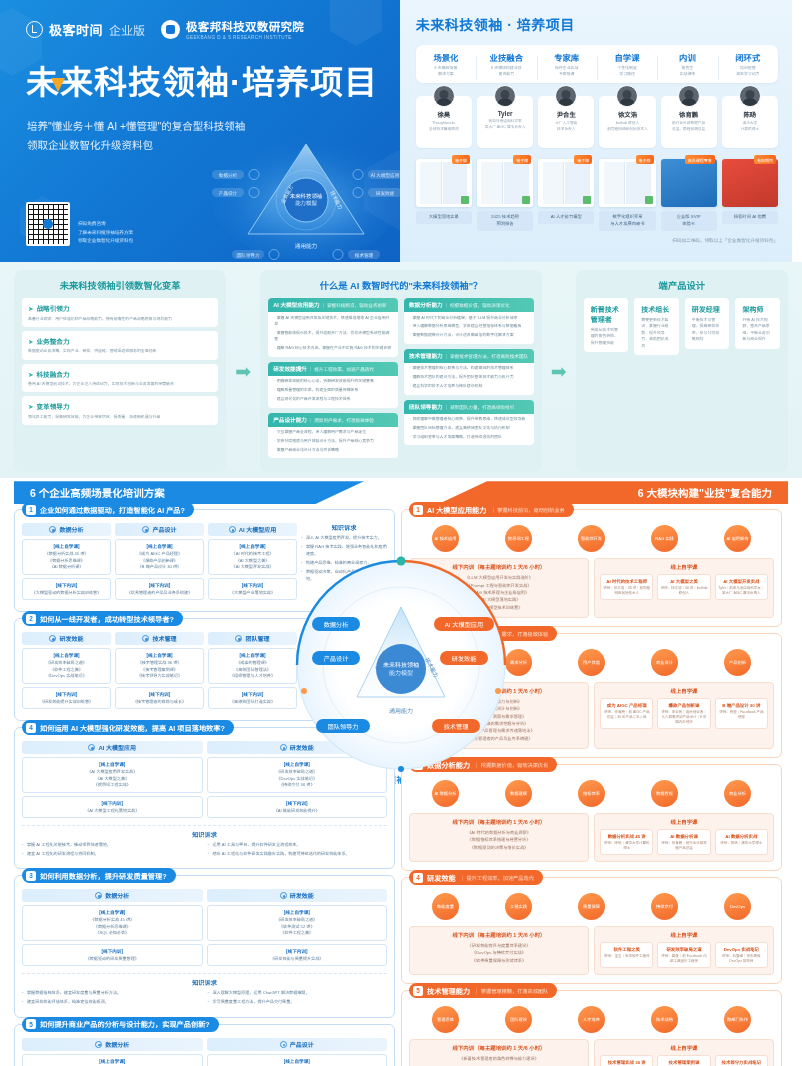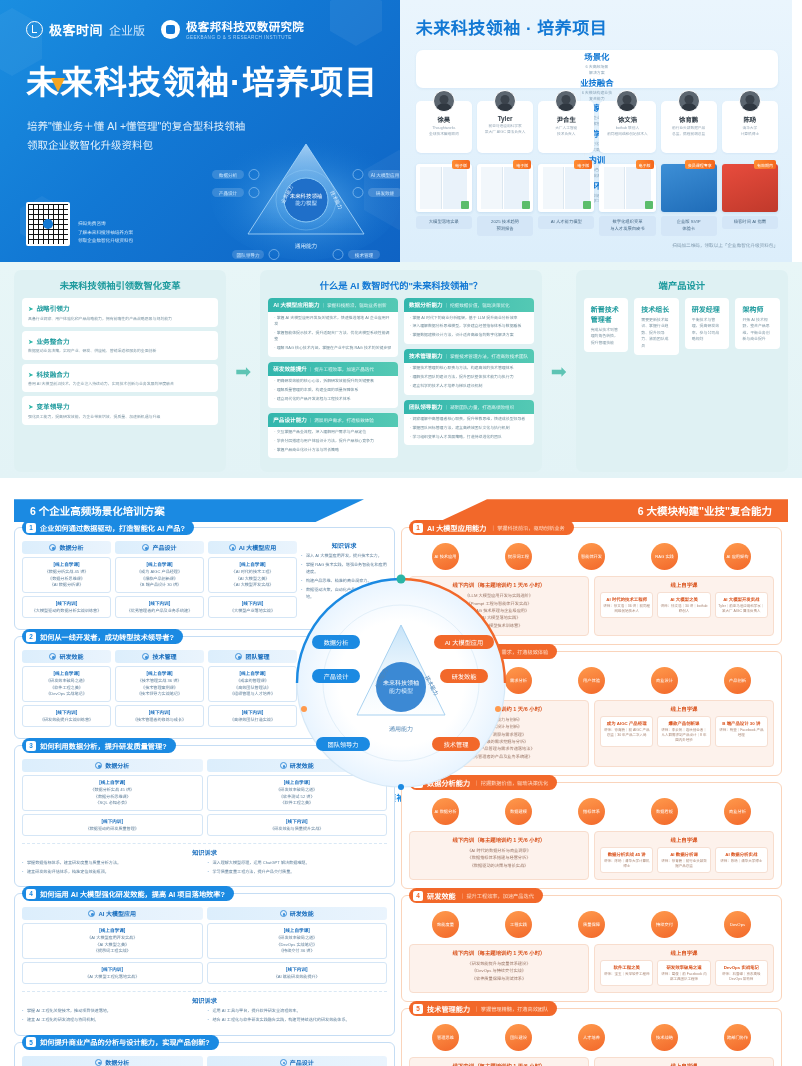--- a/index.html
+++ b/index.html
@@ -70,23 +70,23 @@
   .qr-grid::after{content:"";position:absolute;left:38%;top:38%;width:24%;height:24%;
     border-radius:50%;background:#1278d4;}
   .qr-txt{color:#d5e9fa;font-size:4.6px;line-height:1.9;}
 
   
   .hdr-diagram{position:absolute;right:-6px;bottom:-4px;width:200px;height:140px;z-index:2;}
 
   .hdr-right{ width:397px;height:262px;
     background:linear-gradient(180deg,#eaf5fd 0%,#dceefb 100%);
     padding:14px 14px 0 16px; position:relative; overflow:hidden;}
-  .hr-title{color:#1278d4;font-size:17px;font-weight:bold;letter-spacing:.5px;}
+  .hr-title{color:#1278d4;font-size:14px;font-weight:bold;letter-spacing:.5px;}
   .feat-bar{margin-top:11px;background:#fff;border-radius:7px;height:38px;
-    display:flex;align-items:center;box-shadow:0 1px 3px rgba(40,110,180,.08);flex-direction:column;}
+    display:flex;align-items:center;box-shadow:0 1px 3px rgba(40,110,180,.08);}
   .feat{flex:1;text-align:center;position:relative;}
   .feat + .feat::before{content:"";position:absolute;left:0;top:5px;height:24px;width:1px;background:#e3eef7;}
   .feat-t{color:#1278d4;font-size:8.4px;font-weight:bold;}
   .feat-d{color:#8aa4b8;font-size:3.9px;line-height:1.5;margin-top:2px;}
 
   .people{display:flex;gap:5px;margin-top:13px;}
   .person{flex:1;background:#fff;border-radius:5px;padding:14px 2px 6px;text-align:center;
     position:relative;box-shadow:0 1px 2px rgba(40,110,180,.07);height:52px;}
   .avatar{position:absolute;left:50%;top:-11px;transform:translateX(-50%);
     width:22px;height:22px;border-radius:50%;background:#5c6670;border:1.5px solid #fff;
@@ -132,21 +132,21 @@
     font-weight:bold;padding:3px 5px;}
   .cap-h .thin{font-weight:normal;opacity:.85;font-size:4.6px;}
   .cap-li{color:#6f8b99;font-size:3.9px;line-height:1.65;padding:2.5px 6px 0;}
   .ppl-card{background:#fff;border-radius:4px;padding:6px 7px;position:relative;overflow:hidden;}
   .ppl-t{color:#1f9b9e;font-size:7px;font-weight:bold;margin-bottom:3px;}
   .ppl-d{color:#8299a6;font-size:3.9px;line-height:1.65;}
   .arrow-mid{align-self:center;color:#5ec4b4;font-size:19px;padding:0 1px;}
 
   
   .main{position:relative;padding:0 14px;background:#fff;}
-  .bannerrow{display:flex;height:23px;margin-top:21px;position:relative;gap:40px;}
+  .bannerrow{display:flex;height:23px;margin-top:3px;position:relative;gap:40px;}
   .banner{height:23px;display:flex;align-items:center;color:#fff;font-size:10.5px;font-weight:bold;}
   .banner.left{width:370px;background:#1b8ae2;padding-left:16px;
     clip-path:polygon(0 0,100% 0,86% 100%,0 100%);}
   .banner.right{width:370px;background:#f2682a;margin-left:34px;justify-content:flex-end;
     padding-right:16px; clip-path:polygon(14% 0,100% 0,100% 100%,0 100%);}
 
   .grid{display:flex;gap:6px;margin-top:5px;}
   .side{width:381px;display:flex;flex-direction:column;gap:6px;}
 
   
@@ -695,20 +695,74 @@
                 <div class="know-h">知识诉求</div>
       <div class="know-li">建立系统的技术管理思维与方法论，提升管理效能。</div>
                 <div class="know-li">掌握团队建设与人才培养方法，打造高绩效团队。</div>
                 <div class="know-li">提升跨部门沟通协作能力，推动组织目标达成。</div>
               </div>
      </div>
 
    </div>
           <div class="bcard">
      <div class="bcard-title">
+       <span class="num">4</span>
+       <span class="t">如何运用 AI 大模型强化研发效能，提高 AI 项目落地效率?</span>
+     </div>
+     <div class="bcard-body">
+       <div class="track">
+       <div class="track-h">
+         <span class="ti"></span>
+         <span>AI 大模型应用</span>
+       </div>
+       <div class="subbox">
+          <div class="sb-h">[线上自学课]</div>
+          <div class="sb-li">《AI 大模型应用开发实战》</div>
+                  <div class="sb-li">《AI 大模型之美》</div>
+                  <div class="sb-li">《提示词工程实战》</div>
+        </div>
+                <div class="subbox">
+          <div class="sb-h">[线下内训]</div>
+          <div class="sb-li">《AI 大模型工程化落地实战》</div>
+        </div>
+     </div>
+              <div class="track">
+       <div class="track-h">
+         <span class="ti"></span>
+         <span>研发效能</span>
+       </div>
+       <div class="subbox">
+          <div class="sb-h">[线上自学课]</div>
+          <div class="sb-li">《研发效率破局之道》</div>
+                  <div class="sb-li">《DevOps 实战笔记》</div>
+                  <div class="sb-li">《持续交付 36 讲》</div>
+        </div>
+                <div class="subbox">
+          <div class="sb-h">[线下内训]</div>
+          <div class="sb-li">《AI 赋能研发效能提升》</div>
+        </div>
+     </div>
+
+     </div>
+     <div class="know-bottom">
+        <div class="know-h">知识诉求</div>
+        <div class="know-flex">
+          <div>
+                  <div class="know-li">掌握 AI 工程化关键技术，推动项目快速落地。</div>
+                  <div class="know-li">建立 AI 工程化的研发流程与协同机制。</div>
+                </div>
+          <div>
+                  <div class="know-li">运用 AI 工具与平台，提升软件研发全流程效率。</div>
+                  <div class="know-li">结合 AI 工程化与软件研发实践融合实践，构建可持续迭代的研发效能体系。</div>
+                </div>
+        </div>
+     </div>
+   </div>
+          <div class="bcard">
+     <div class="bcard-title">
        <span class="num">3</span>
        <span class="t">如何利用数据分析，提升研发质量管理?</span>
      </div>
      <div class="bcard-body">
        <div class="track">
        <div class="track-h">
          <span class="ti"></span>
          <span>数据分析</span>
        </div>
        <div class="subbox">
@@ -743,74 +797,20 @@
      <div class="know-bottom">
         <div class="know-h">知识诉求</div>
         <div class="know-flex">
           <div>
                   <div class="know-li">掌握数据指标体系，建立研发度量与质量分析方法。</div>
                   <div class="know-li">建立研发效能评估体系，精准定位效能瓶颈。</div>
                 </div>
           <div>
                   <div class="know-li">深入理解大模型原理，运用 ChatGPT 解决数据难题。</div>
                   <div class="know-li">学习质量度量工程方法，提升产品交付质量。</div>
-                </div>
-        </div>
-     </div>
-   </div>
-          <div class="bcard">
-     <div class="bcard-title">
-       <span class="num">4</span>
-       <span class="t">如何运用 AI 大模型强化研发效能，提高 AI 项目落地效率?</span>
-     </div>
-     <div class="bcard-body">
-       <div class="track">
-       <div class="track-h">
-         <span class="ti"></span>
-         <span>AI 大模型应用</span>
-       </div>
-       <div class="subbox">
-          <div class="sb-h">[线上自学课]</div>
-          <div class="sb-li">《AI 大模型应用开发实战》</div>
-                  <div class="sb-li">《AI 大模型之美》</div>
-                  <div class="sb-li">《提示词工程实战》</div>
-        </div>
-                <div class="subbox">
-          <div class="sb-h">[线下内训]</div>
-          <div class="sb-li">《AI 大模型工程化落地实战》</div>
-        </div>
-     </div>
-              <div class="track">
-       <div class="track-h">
-         <span class="ti"></span>
-         <span>研发效能</span>
-       </div>
-       <div class="subbox">
-          <div class="sb-h">[线上自学课]</div>
-          <div class="sb-li">《研发效率破局之道》</div>
-                  <div class="sb-li">《DevOps 实战笔记》</div>
-                  <div class="sb-li">《持续交付 36 讲》</div>
-        </div>
-                <div class="subbox">
-          <div class="sb-h">[线下内训]</div>
-          <div class="sb-li">《AI 赋能研发效能提升》</div>
-        </div>
-     </div>
-
-     </div>
-     <div class="know-bottom">
-        <div class="know-h">知识诉求</div>
-        <div class="know-flex">
-          <div>
-                  <div class="know-li">掌握 AI 工程化关键技术，推动项目快速落地。</div>
-                  <div class="know-li">建立 AI 工程化的研发流程与协同机制。</div>
-                </div>
-          <div>
-                  <div class="know-li">运用 AI 工具与平台，提升软件研发全流程效率。</div>
-                  <div class="know-li">结合 AI 工程化与软件研发实践融合实践，构建可持续迭代的研发效能体系。</div>
                 </div>
         </div>
      </div>
    </div>
           <div class="bcard">
      <div class="bcard-title">
        <span class="num">5</span>
        <span class="t">如何提升商业产品的分析与设计能力，实现产品创新?</span>
      </div>
      <div class="bcard-body">

